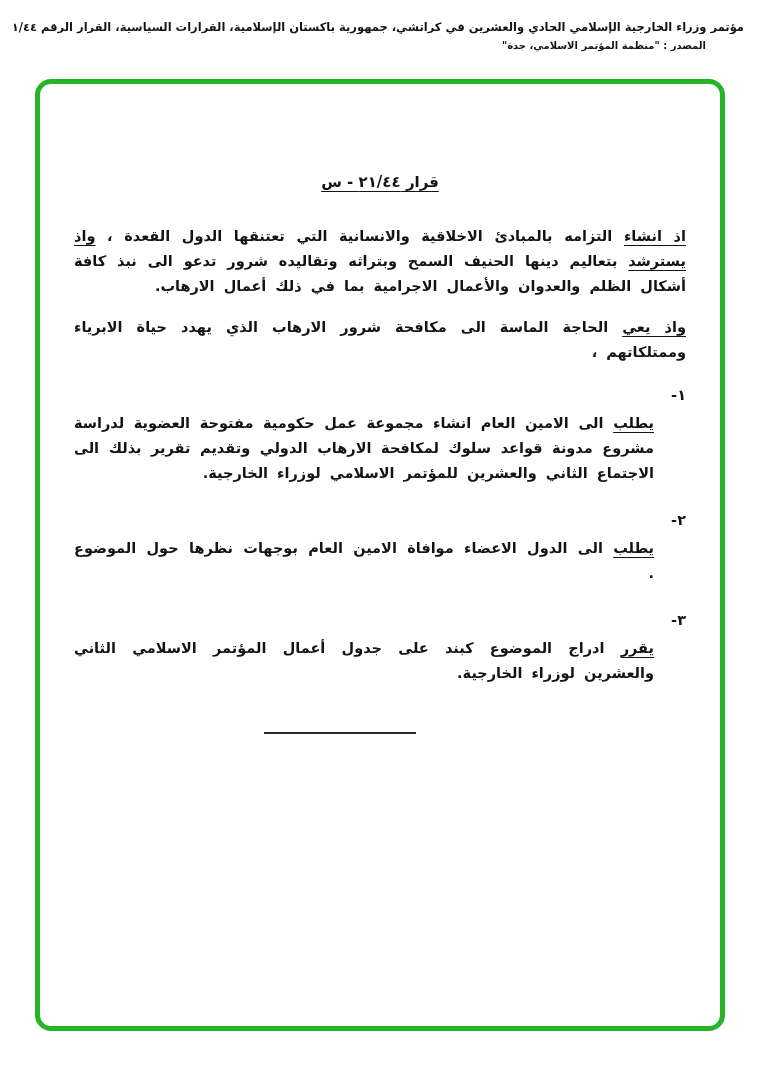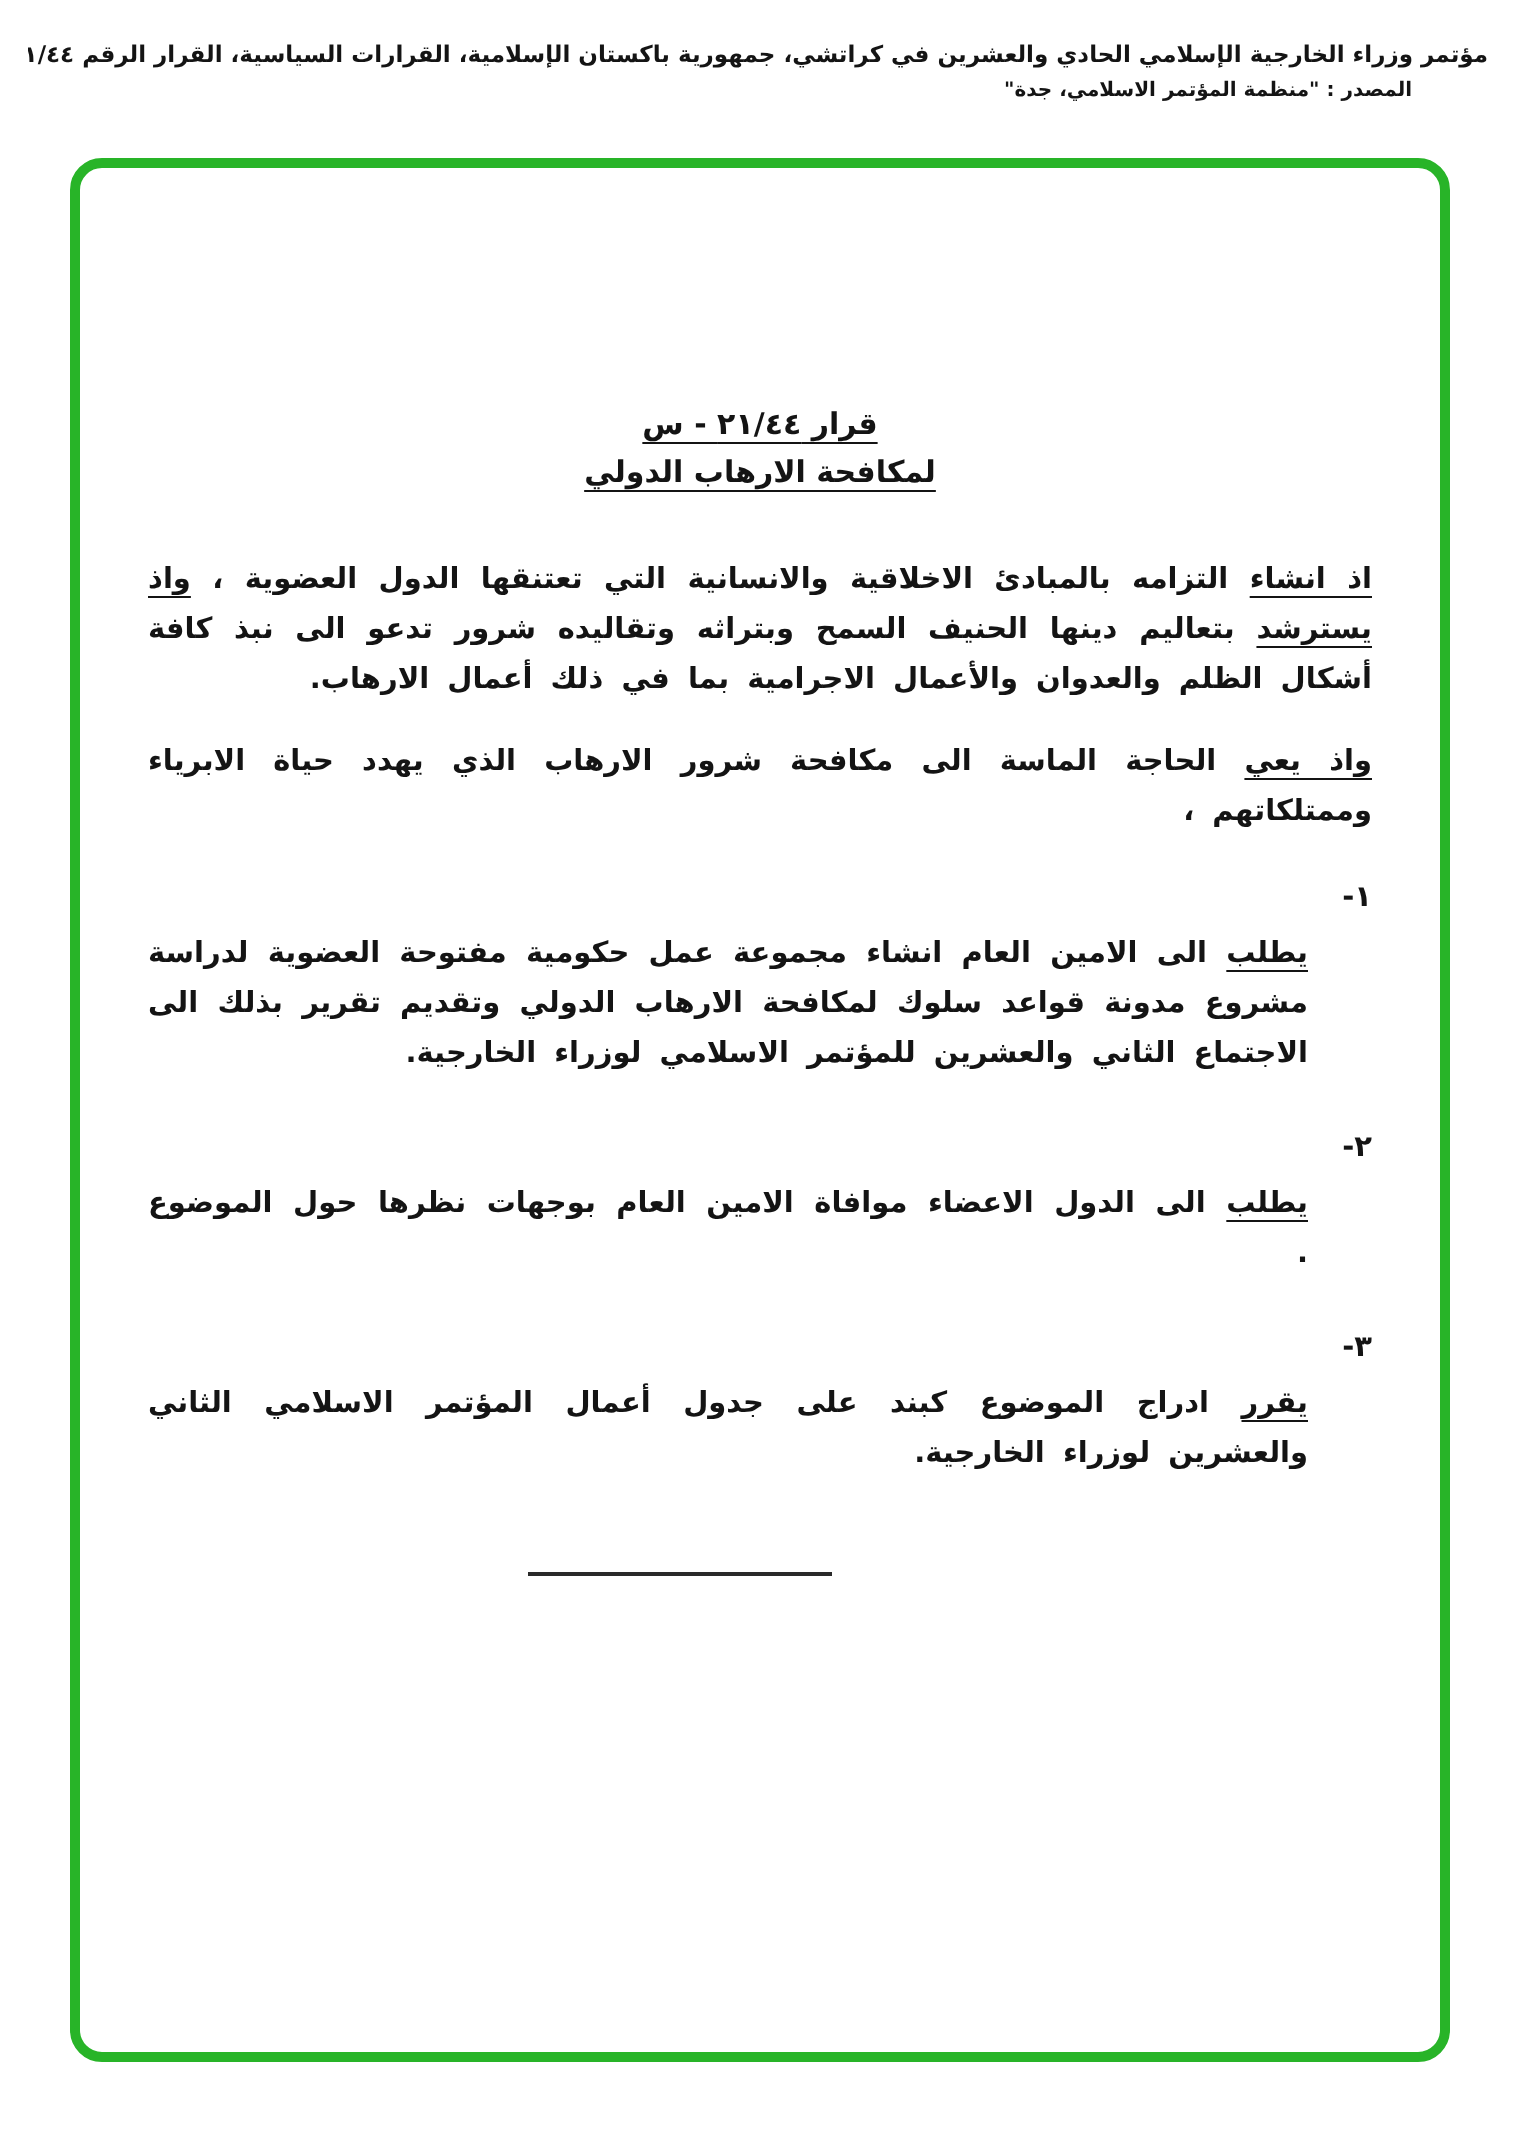--- a/index.html
+++ b/index.html
@@ -36,21 +36,21 @@
   .frame {
     box-sizing: border-box;
     margin: 28px 33px 0 35px;
     height: 952px;
     border: 5px solid #28b428;
     border-radius: 16px;
     background: #ffffff;
   }
   .content {
     direction: rtl;
-    padding: 116px 34px 0 34px;
+    padding: 86px 34px 0 34px;
     font-weight: bold;
   }
   .title {
     text-align: center;
     font-size: 15px;
     line-height: 24px;
     margin-bottom: 30px;
   }
   .u {
     text-decoration: underline;
@@ -100,25 +100,24 @@
 <div class="top-header">
   <div class="hdr1">مؤتمر وزراء الخارجية الإسلامي الحادي والعشرين في كراتشي، جمهورية باكستان الإسلامية، القرارات السياسية، القرار الرقم ٢١/٤٤ - س</div>
   <div class="hdr2">المصدر : "منظمة المؤتمر الاسلامي، جدة"</div>
 </div>
 
 <div class="frame">
   <div class="content">
 
     <div class="title">
       <div><span class="u">قرار ٢١/٤٤ - س</span></div>
-      <div><span class="u">لمكافحة الارهاب الدولي</span></div>
     </div>
 
 
-    <p class="para"><span class="u">اذ انشاء</span><span> التزامه بالمبادئ الاخلاقية والانسانية التي تعتنقها الدول العضوية ، </span><span class="u">واذ يسترشد</span><span> بتعاليم دينها الحنيف السمح وبتراثه وتقاليده شرور تدعو الى نبذ كافة أشكال الظلم والعدوان والأعمال الاجرامية بما في ذلك أعمال الارهاب.</span></p>
+    <p class="para"><span class="u">اذ انشاء</span><span> التزامه بالمبادئ الاخلاقية والانسانية التي تعتنقها الدول القعدة ، </span><span class="u">واذ يسترشد</span><span> بتعاليم دينها الحنيف السمح وبتراثه وتقاليده شرور تدعو الى نبذ كافة أشكال الظلم والعدوان والأعمال الاجرامية بما في ذلك أعمال الارهاب.</span></p>
 
     <p class="para"><span class="u">واذ يعي</span><span> الحاجة الماسة الى مكافحة شرور الارهاب الذي يهدد حياة الابرياء وممتلكاتهم ،</span></p>
 
     <div class="items">
 
       <div class="item">
         <div class="num">١-</div>
         <div class="body"><span class="u">يطلب</span><span> الى الامين العام انشاء مجموعة عمل حكومية مفتوحة العضوية لدراسة مشروع مدونة قواعد سلوك لمكافحة الارهاب الدولي وتقديم تقرير بذلك الى الاجتماع الثاني والعشرين للمؤتمر الاسلامي لوزراء الخارجية.</span></div>
       </div>
 

